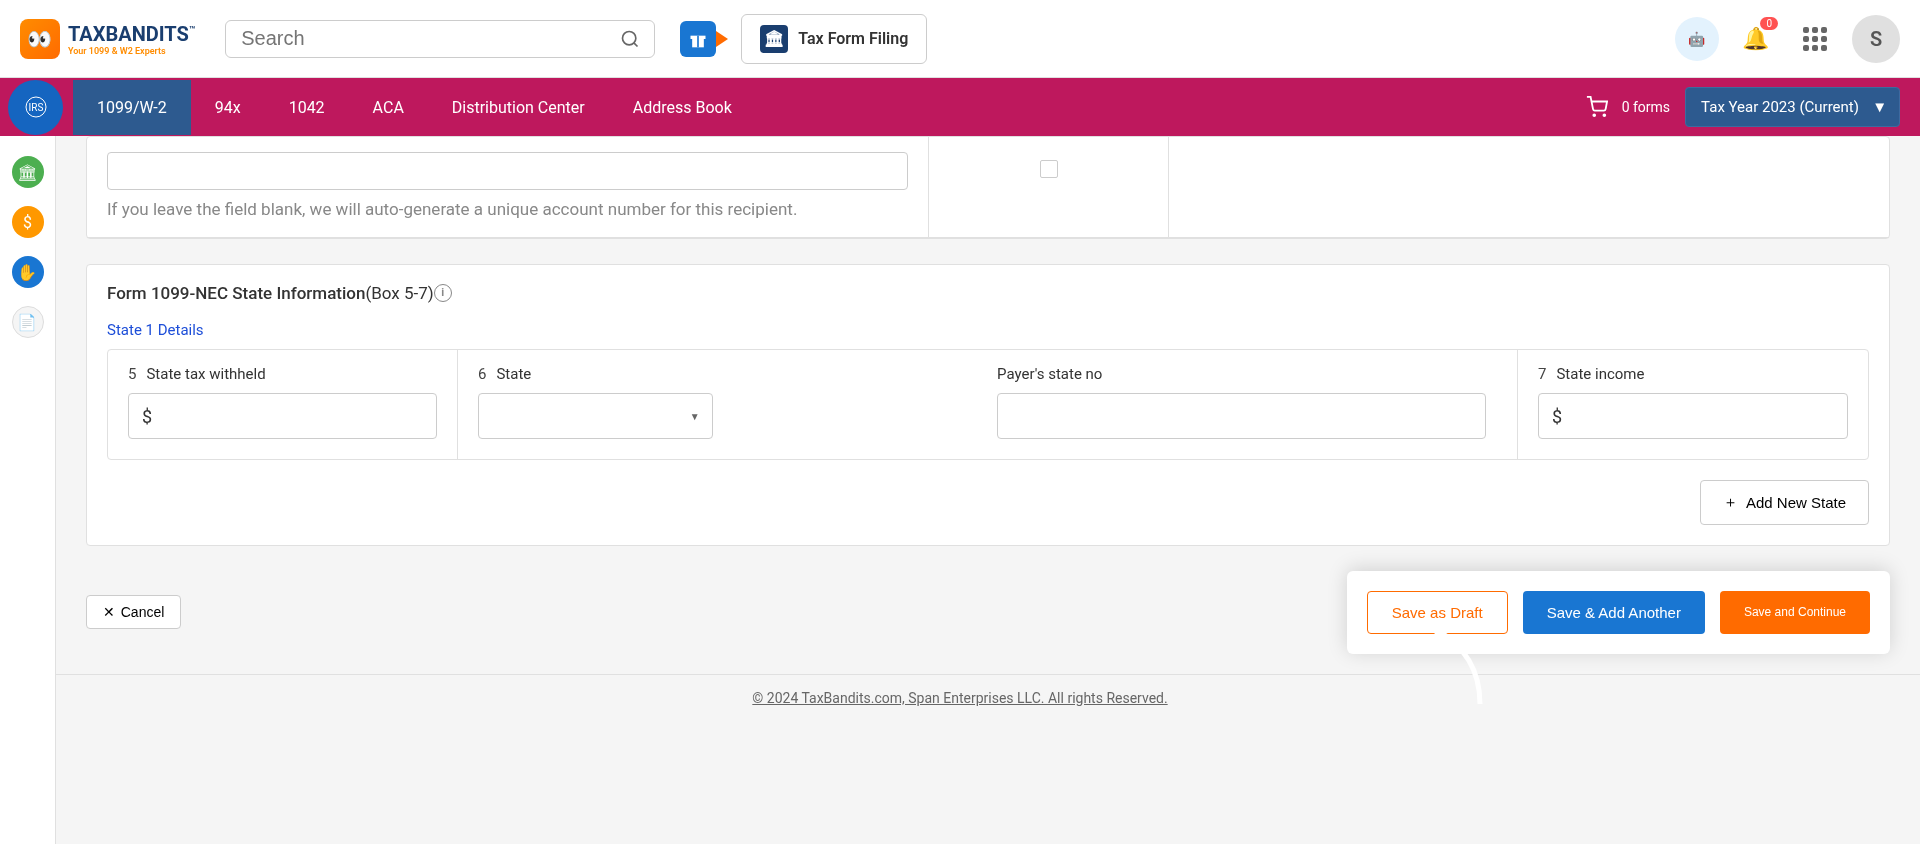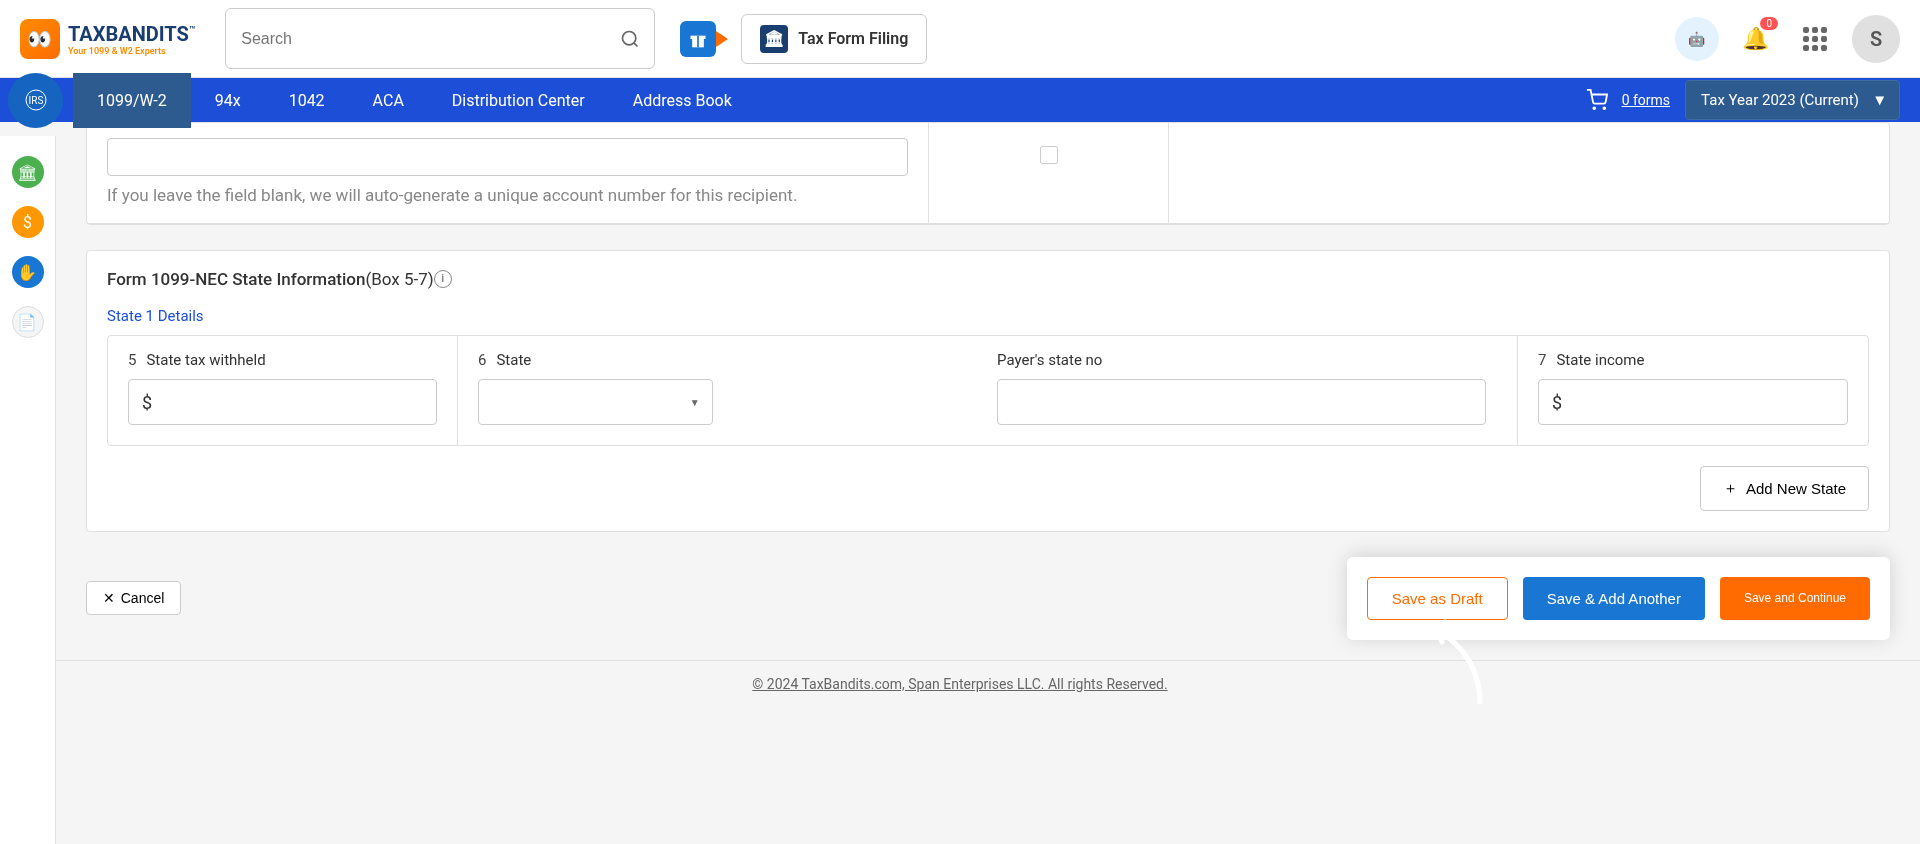--- a/index.html
+++ b/index.html
@@ -44,25 +44,25 @@
       font-size: 9px;
       color: #ff8c00;
       font-weight: 600;
     }
     .search-container {
       flex: 0 0 430px;
       position: relative;
     }
     .search-input {
       width: 100%;
-      height: 61px;
+      height: 38px;
       border: 1px solid #ccc;
       border-radius: 6px;
       padding: 0 45px 0 15px;
-      font-size: 16px;
+      font-size: 20px;
     }
     .search-icon-btn {
       position: absolute;
       right: 10px;
       top: 50%;
       transform: translateY(-50%);
       width: 30px;
       height: 30px;
       display: flex;
       align-items: center;
@@ -161,24 +161,24 @@
       display: flex;
       align-items: center;
       justify-content: center;
       font-size: 20px;
       font-weight: 600;
       color: #555;
     }
     
     
     .nav-bar {
-      background: #1d4ed8;
-      display: flex;
-      align-items: center;
-      height: 44px;
+      background: #be185d;
+      display: flex;
+      align-items: center;
+      height: 58px;
       padding: 0;
     }
     .nav-home {
       width: 55px;
       height: 55px;
       border-radius: 50%;
       background: #1565c0;
       margin: 0 10px 0 8px;
       display: flex;
       align-items: center;
@@ -198,21 +198,20 @@
       margin-left: auto;
       display: flex;
       align-items: center;
       padding-right: 20px;
       gap: 15px;
     }
     .cart-link {
       display: flex;
       align-items: center;
       color: #fff;
-      text-decoration: underline;
       cursor: pointer;
       gap: 14px;
     }
     .tax-year-select {
       background: #2d5a8f;
       color: #fff;
       border: 1px solid #3d6a9f;
       border-radius: 4px;
       padding: 10px 40px 10px 15px;
       font-size: 15px;

